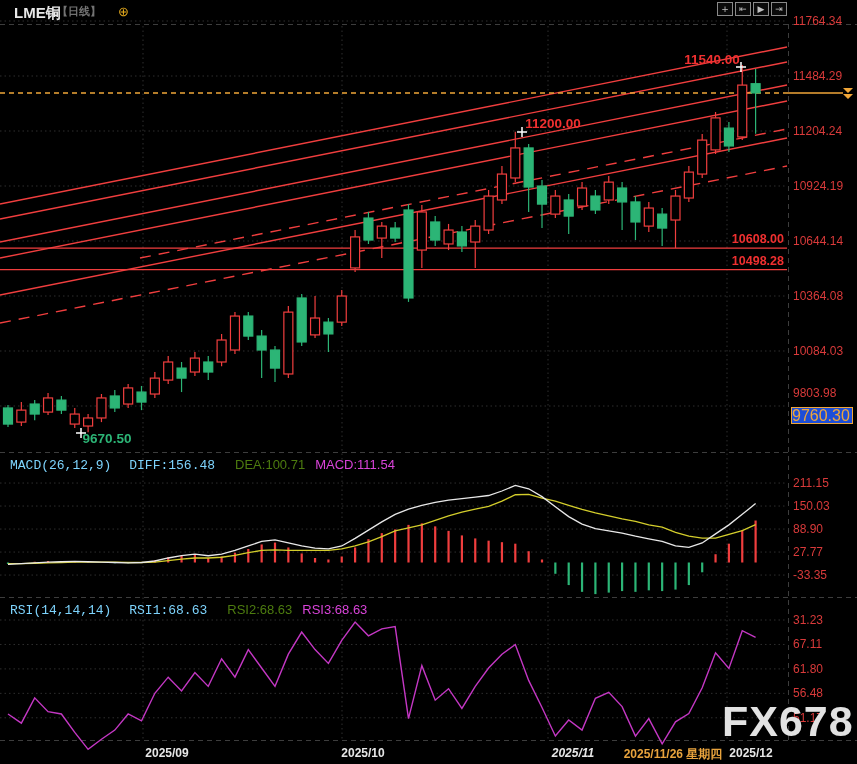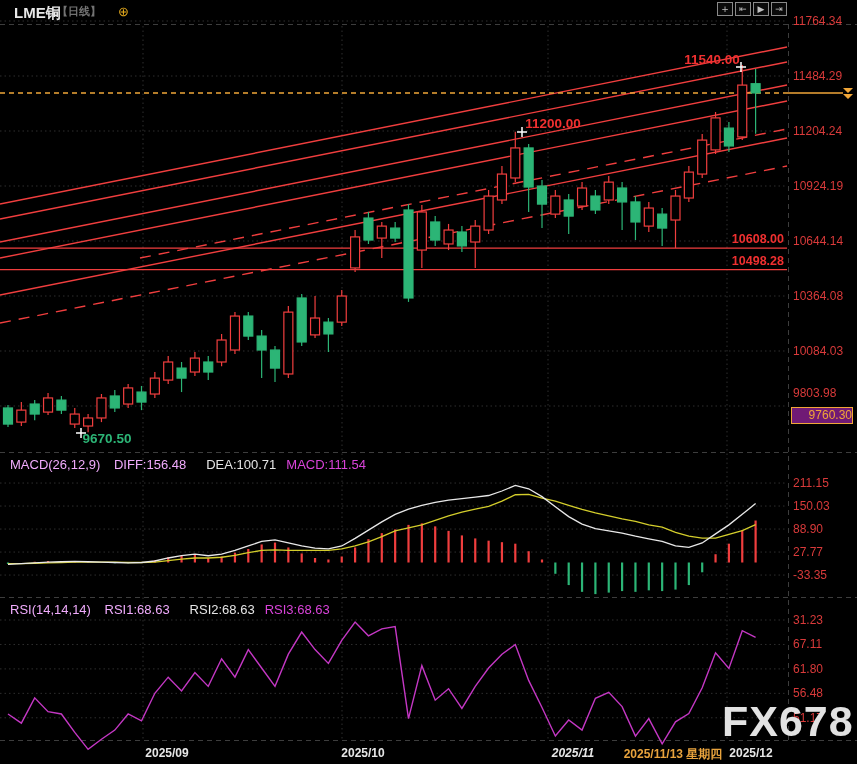--- a/index.html
+++ b/index.html
@@ -9,23 +9,23 @@
   .title-symbol{position:absolute;left:14px;top:4px;font-size:15px;font-weight:bold;color:#e8e8e8;}
   .title-period{position:absolute;left:57px;top:4px;font-size:11px;font-weight:bold;color:#737373;}
   .title-add{position:absolute;left:118px;top:4px;font-size:13px;color:#e2a81c;cursor:pointer;}
   .toolbar{position:absolute;right:70px;top:2px;display:flex;gap:2px;}
   .tool-btn{width:16px;height:14px;background:#0a0a0a;border:1px solid #8a8a8a;color:#c0c0c0;
             font-size:9px;line-height:12px;text-align:center;padding:0;cursor:pointer;
             font-family:"DejaVu Sans",sans-serif;}
   #chart-svg{position:absolute;left:0;top:0;z-index:2;}
   .axis-label{position:absolute;left:793px;width:62px;font-size:12px;color:#d93a3a;z-index:3;}
   #price-marker-box{position:absolute;left:791px;width:60px;height:15px;border:1px solid #f0a638;
-            color:#f0a638;font-size:12px;text-align:right;line-height:15px;z-index:4;background:#701a75;}
+            color:#f0a638;font-size:16px;text-align:left;line-height:15px;z-index:4;background:#1d4ed8;}
   .panel-header{position:absolute;left:10px;font-size:13px;z-index:5;white-space:nowrap;}
-  .ph-white{color:#f0abfc;} .ph-yellow{color:#e5e5e5;} .ph-magenta{color:#d943d9;}
+  .ph-white{color:#7dd3fc;font-family:Liberation Mono, monospace;} .ph-yellow{color:#4d7c0f;} .ph-magenta{color:#d943d9;}
   .panel-header span{margin-right:10px;}
   #date-axis{position:absolute;left:0;top:743px;width:857px;height:21px;z-index:5;}
   .date-label{position:absolute;top:3px;transform:translateX(-50%);font-size:12px;
               font-weight:bold;color:#e6e6e6;white-space:nowrap;}
   .date-label.hl{color:#e8a33d;}
   .watermark{position:absolute;left:722px;top:700px;z-index:7;font-size:43px;font-weight:bold;
              color:#e2e2e2;letter-spacing:1px;line-height:1;}
 </style>
 </head>
 <body>
@@ -296,18 +296,18 @@
   </div>
 
   <div class="panel-header" id="rsi-header" style="top:602px">
     <span class="ph-white"><span>RSI(14,14,14)</span> <span>RSI1:68.63</span></span><span class="ph-yellow">RSI2:68.63</span><span class="ph-magenta">RSI3:68.63</span>
   </div>
 
   <div id="date-axis">
       <span class="date-label" style="left: 167px;">2025/09</span>
       <span class="date-label" style="left: 363px;">2025/10</span>
       <span class="date-label" style="left: 573px; font-style: italic;">2025/11</span>
-      <span class="date-label hl" style="left: 673px;">2025/11/13 星期四</span>
+      <span class="date-label hl" style="left: 673px;">2025/11/26 星期四</span>
       <span class="date-label" style="left: 751px;">2025/12</span>
     </div>
 
   <div class="watermark">FX678</div>
 </div>
 
 </body></html>

